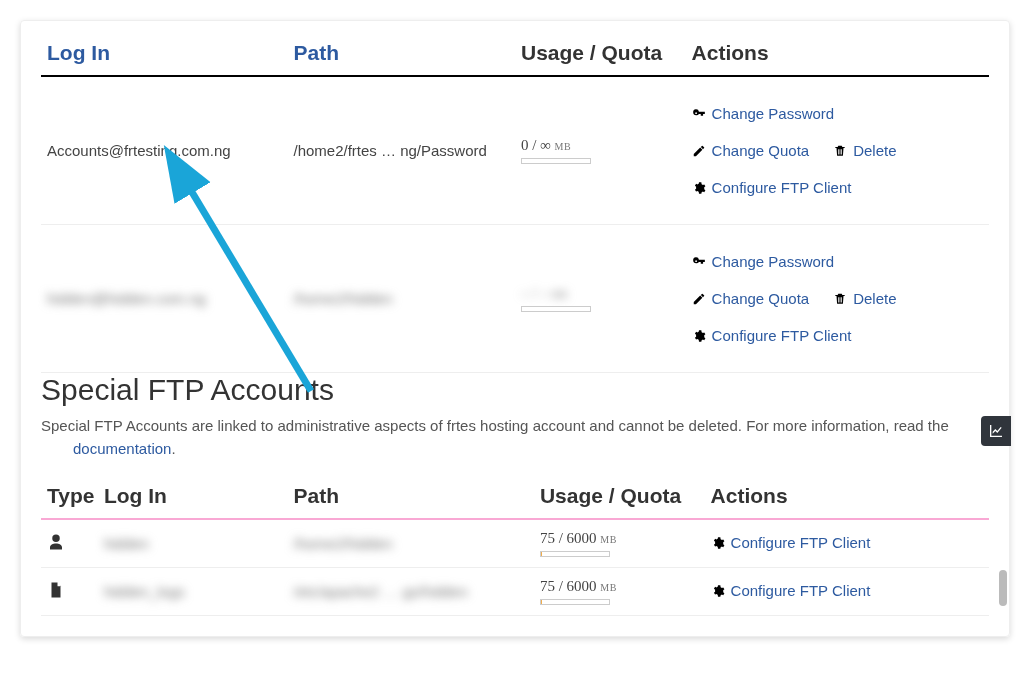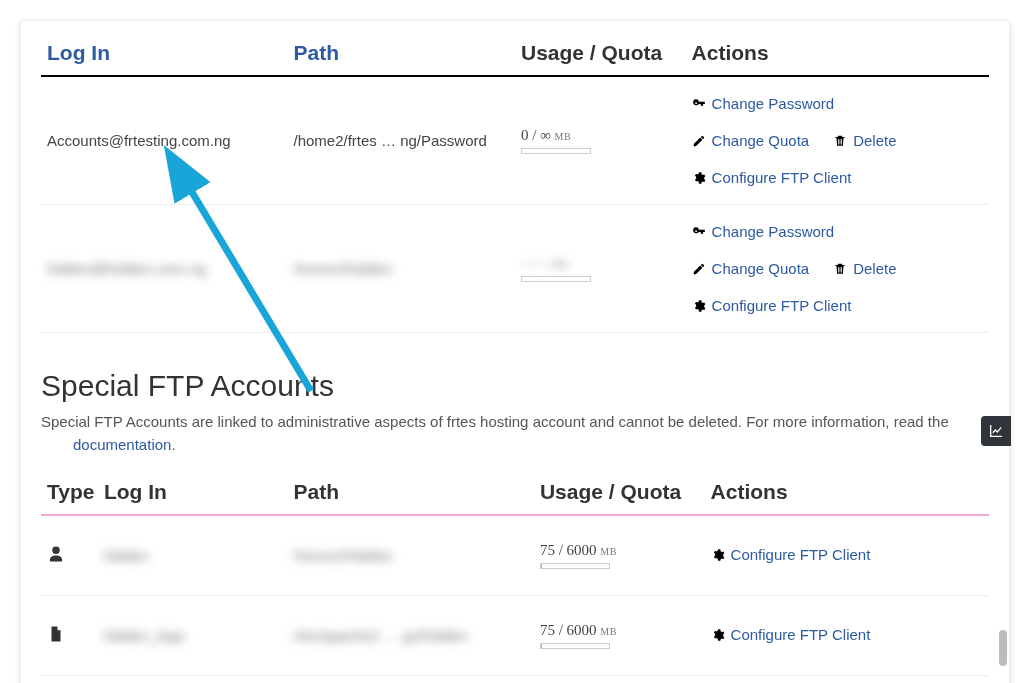--- a/index.html
+++ b/index.html
@@ -26,21 +26,21 @@
     text-align: left;
     font-weight: 700;
     font-size: 21px;
     padding: 10px 6px;
     color: #333;
   }
   th.sortable { color: #2d5aa0; cursor: pointer; }
   thead tr { border-bottom: 2px solid #000; }
   tbody tr { border-bottom: 1px solid #eee; }
   td {
-    padding: 18px 6px;
+    padding: 28px 6px;
     font-size: 15px;
     color: #444;
     vertical-align: middle;
   }
   .usage-text { font-size: 15px; color:#444;font-family:Liberation Serif, serif; }
   .usage-text .unit { font-size: 10px; letter-spacing: 0.5px; color:#777; }
   .usage-bar {
     width: 70px; height: 6px;
     border: 1px solid #ccc;
     margin-top: 4px;
@@ -59,32 +59,31 @@
     gap:6px;
     font-size:15px;
     white-space:nowrap;
   }
   .icon { width:14px; height:14px; display:inline-block; }
   .blur { filter: blur(5px); color:#777 !important; }
   .section-title {
     font-size: 30px;
     font-weight: 400;
     color:#333;
-    margin-top: 36px;
     margin-bottom: 8px;
   }
   .section-desc {
     font-size: 15px;
     color:#555;
     line-height:1.5;
     margin-bottom: 14px;
   }
   .section-desc a { color:#2d5aa0; text-decoration:none;margin-left:32px; }
   .special-table thead tr { border-bottom: 2px solid #f9a8d4; }
-  .special-table td { padding: 26px 6px; }
+  .special-table td { padding: 10px 6px; }
   .type-icon { width:18px; height:18px; fill:#333; }
   .arrow {
     position:absolute;
     left:120px;
     top:120px;
     pointer-events:none;
   }
   .floater {
     position:absolute;
     right:-2px;

